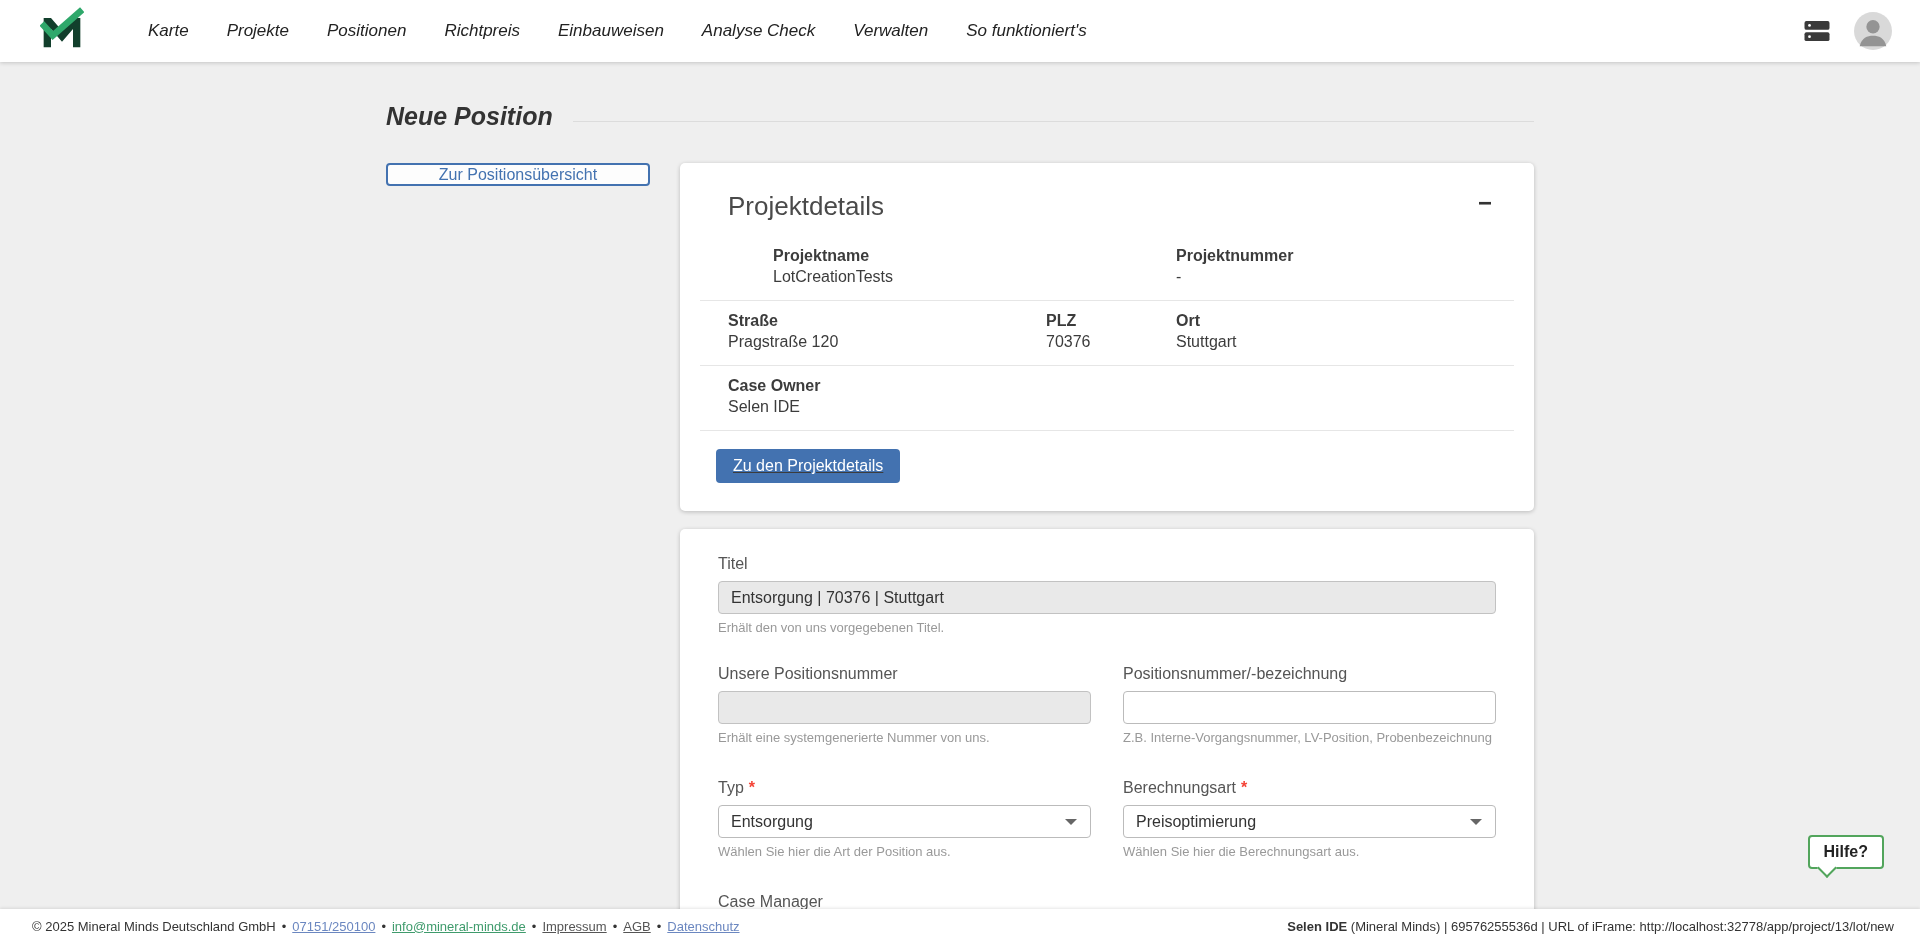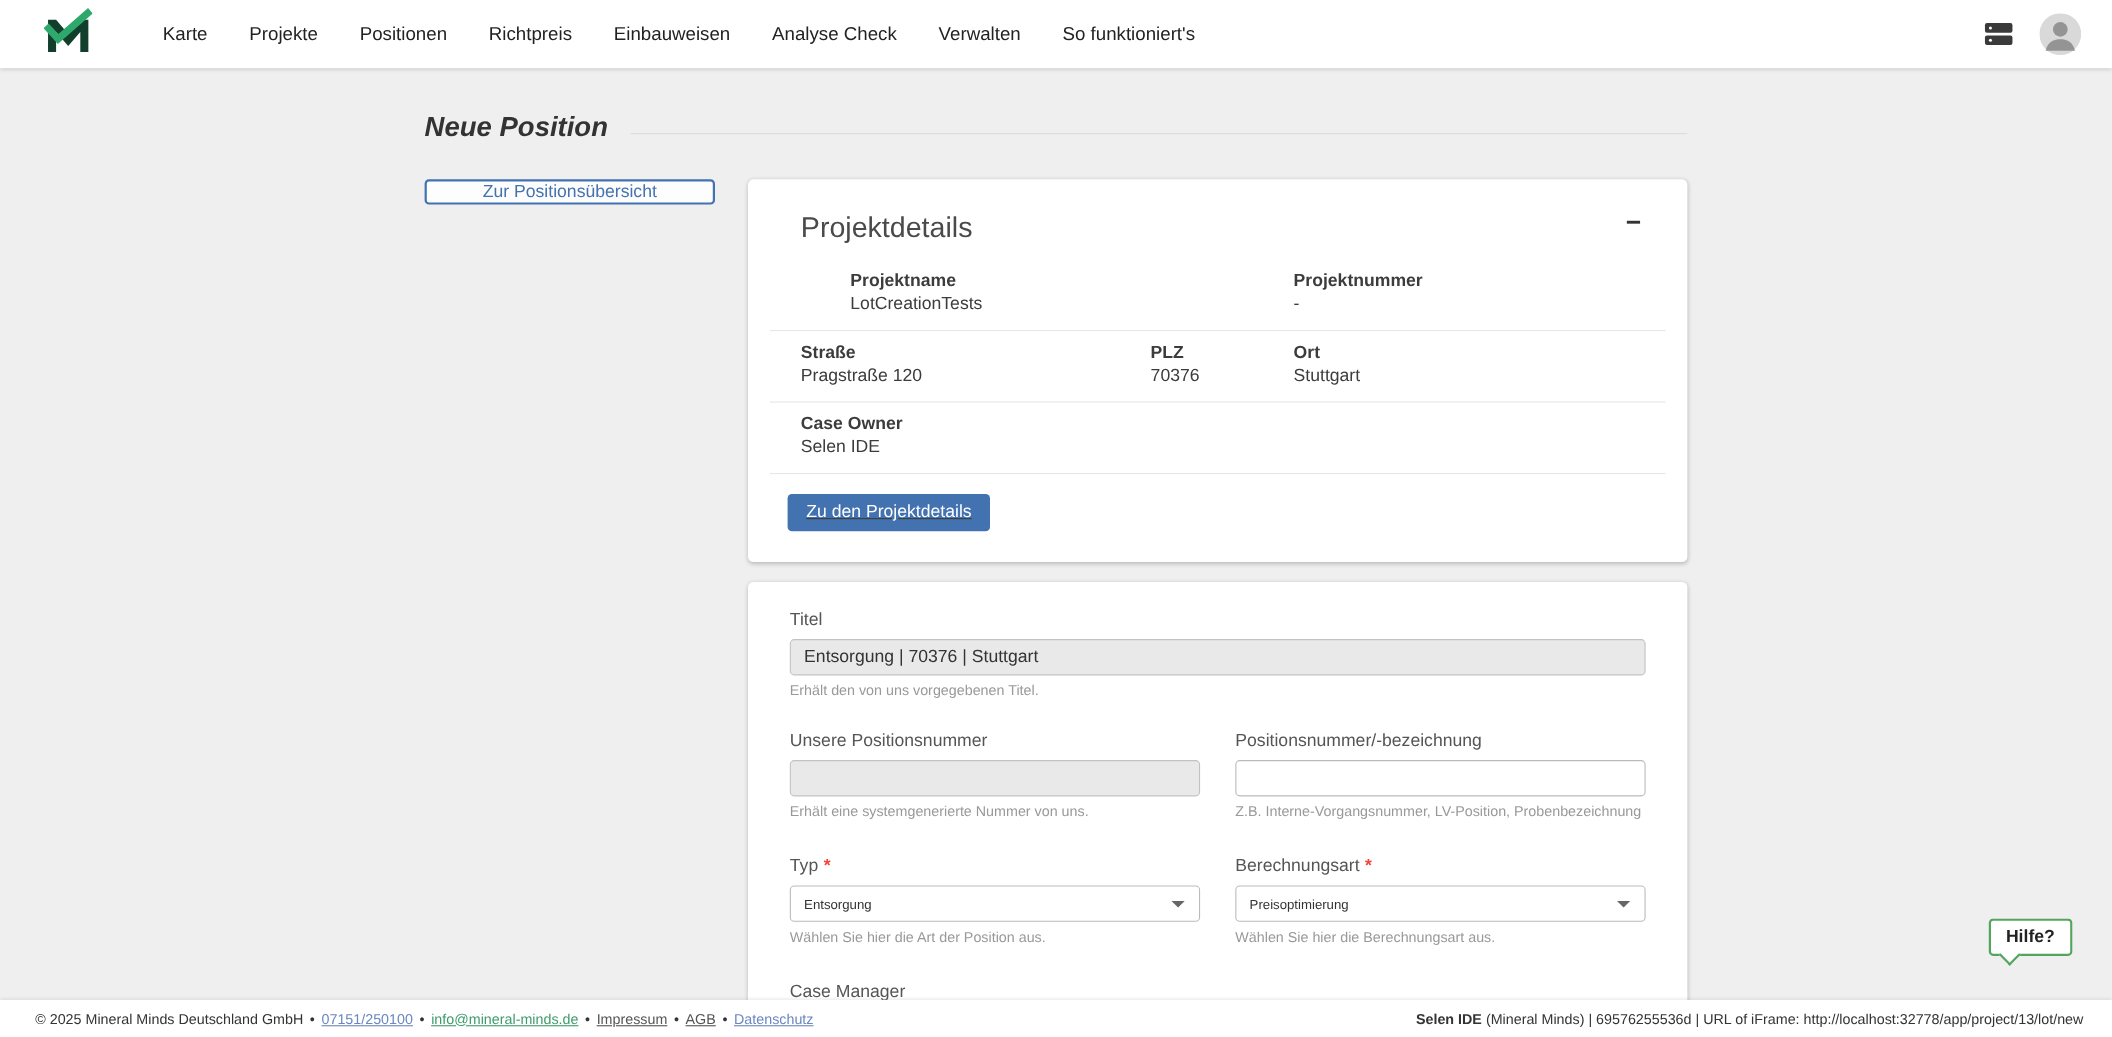--- a/index.html
+++ b/index.html
@@ -29,21 +29,21 @@
     height:62px;
     background:#fff;
     display:flex;
     align-items:center;
     padding:0 28px 0 40px;
     box-shadow:0 1px 4px rgba(0,0,0,.18);
     position:relative;
     z-index:5;
   }
   .logo{display:flex;align-items:center;margin-right:64px;cursor:pointer;}
-  nav{display:flex;align-items:center;gap:38px;}
+  nav{display:flex;align-items:center;gap:38px;font-style:italic;}
   nav a{
     font-size:17px;
     color:#222;
     text-decoration:none;
     cursor:pointer;
     white-space:nowrap;
   }
   .nav-right{margin-left:auto;display:flex;align-items:center;gap:22px;}
   .icon-btn{background:none;border:none;padding:0;cursor:pointer;display:flex;align-items:center;}
 
@@ -154,21 +154,21 @@
   }
   .select{
     position:relative;
     height:33px;
     border:1px solid #bbb;
     border-radius:4px;
     background:#fff;
     display:flex;
     align-items:center;
     padding:0 36px 0 12px;
-    font-size:12px;
+    font-size:16px;
     color:#333;
     cursor:pointer;
   }
   .caret{
     position:absolute;right:13px;top:50%;transform:translateY(-50%);
     width:0;height:0;
     border-left:6px solid transparent;
     border-right:6px solid transparent;
     border-top:6px solid #666;
   }

